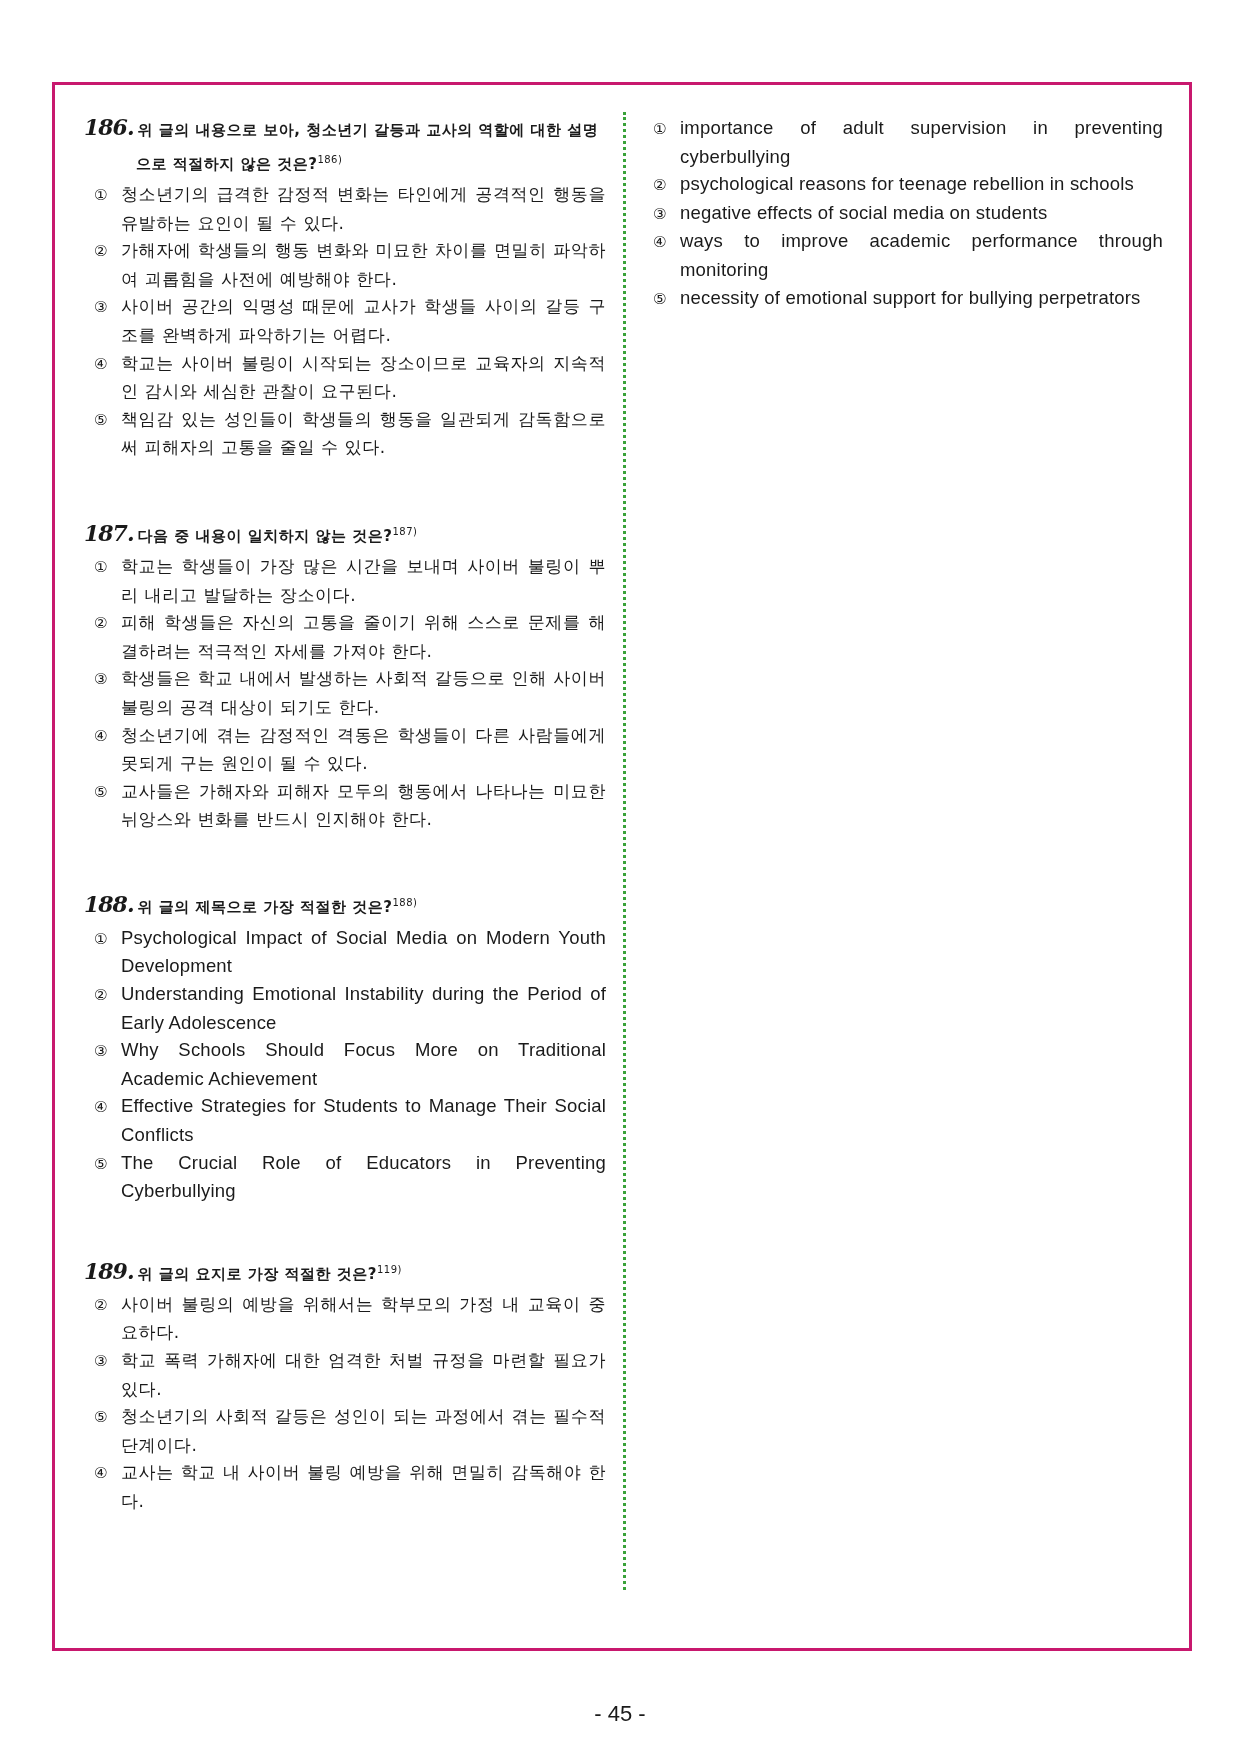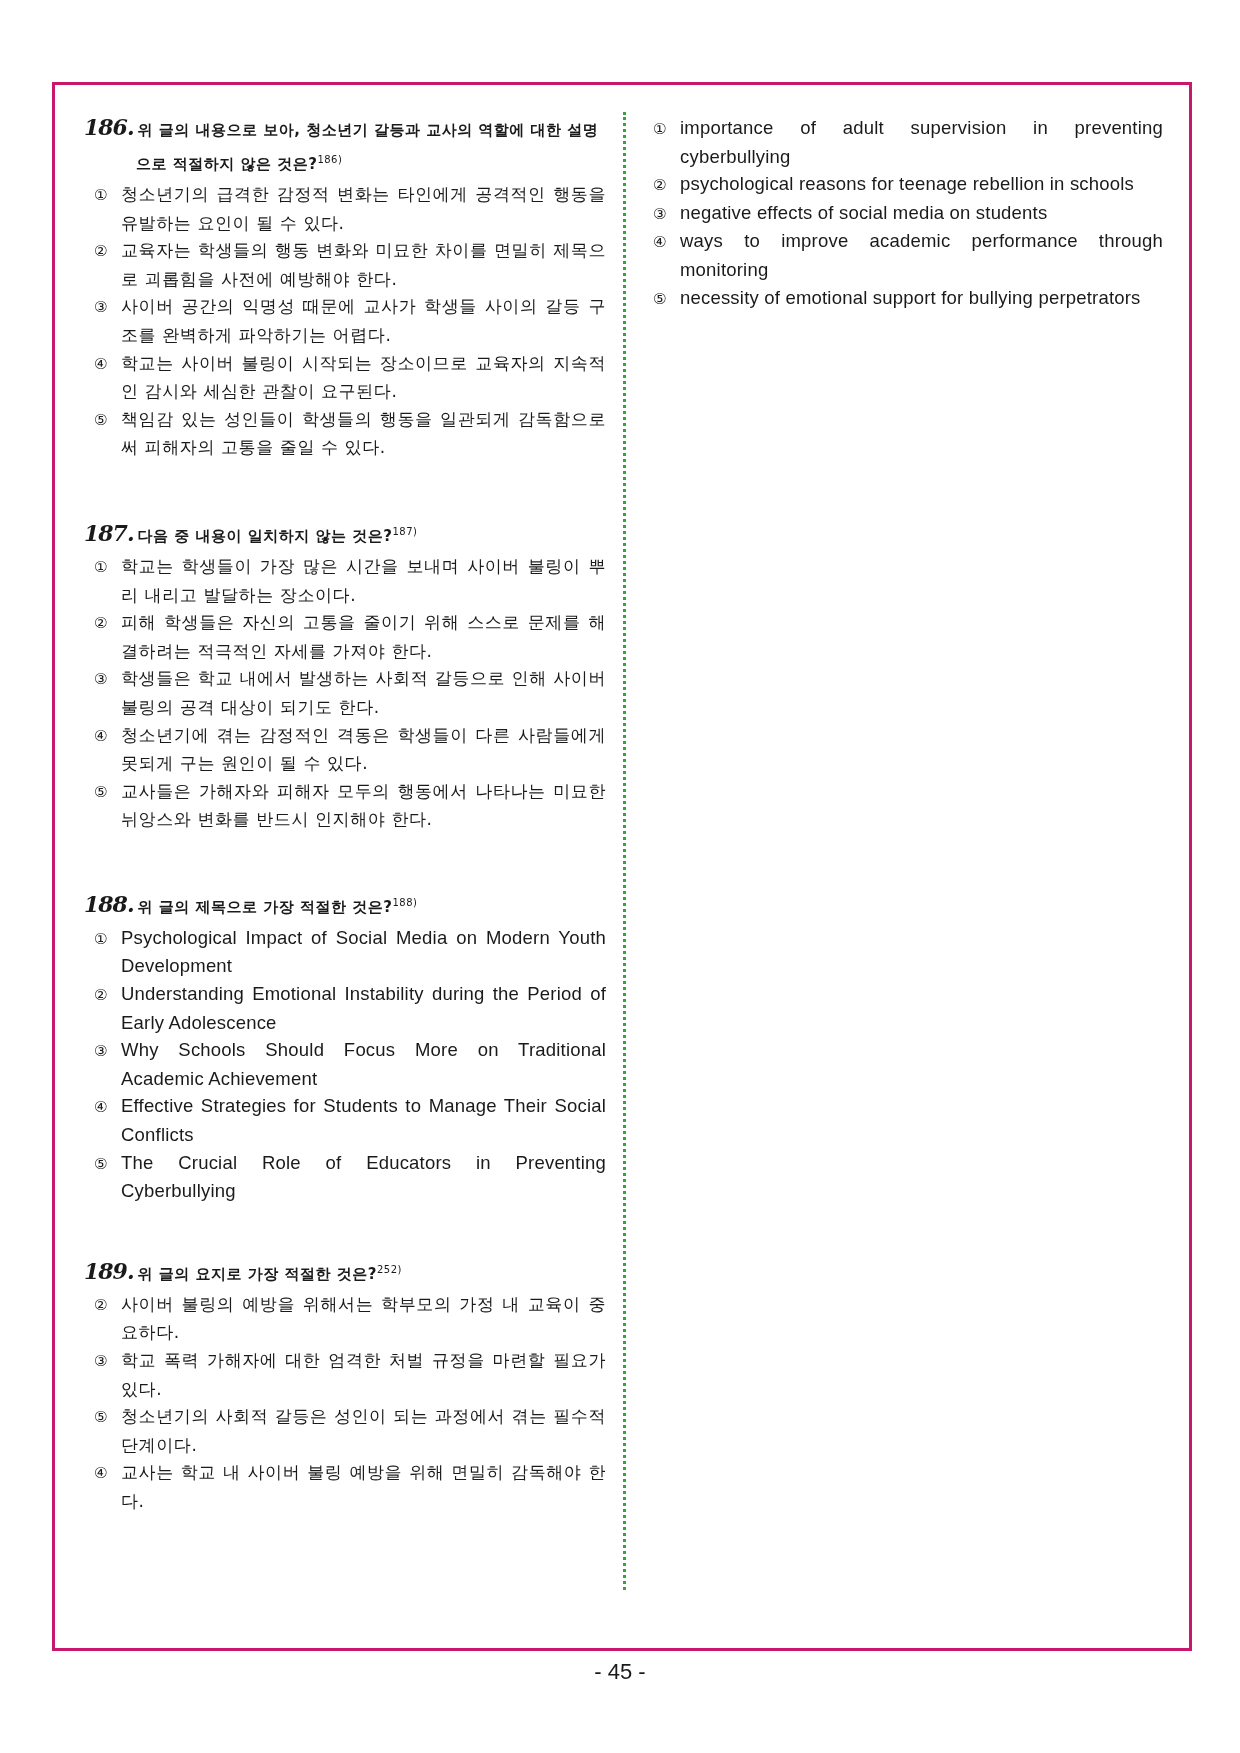--- a/index.html
+++ b/index.html
@@ -20,36 +20,36 @@
   .q-ref { font-size:10px; vertical-align:super; font-weight:normal; }
   .q-head-text { }
   .opts { list-style:none; margin:2px 0 0 0; padding:0; }
   .opt { font-size:17px; line-height:27.6px; padding-left:37px; text-indent:-27px;
          text-align:justify; position:relative; letter-spacing:0.6px; }
   .opt-en { font-family:"Liberation Sans","DejaVu Sans",sans-serif; font-size:18.5px; letter-spacing:0.2px; }
   .opt-num { display:inline-block; width:27px; text-indent:0; font-size:15px; }
   .gap-1 { height:55px; }
   .gap-2 { height:54px; }
   .gap-3 { height:50px; }
-  .footer { position:absolute; top:1659px; left:0; width:1240px; text-align:center;
+  .footer { position:absolute; top:1701px; left:0; width:1240px; text-align:center;
             font-family:"Liberation Sans",sans-serif; font-size:22px; }
 </style>
 </head>
 <body>
 
 <div class="frame"></div>
 <div class="divider"></div>
 
 <div class="col col-left">
 
   <section class="q">
     <div class="q-head"><span class="q-num">186.</span><span class="q-head-text">위 글의 내용으로 보아, 청소년기 갈등과 교사의 역할에 대한 설명으로 적절하지 않은 것은?</span><span class="q-ref">186)</span></div>
     <ul class="opts">
       <li class="opt"><span class="opt-num">①</span><span>청소년기의 급격한 감정적 변화는 타인에게 공격적인 행동을 유발하는 요인이 될 수 있다.</span></li>
-      <li class="opt"><span class="opt-num">②</span><span>교육자는 학생들의 행동 변화와 미묘한 차이를 면밀히 제목으로 괴롭힘을 사전에 예방해야 한다.</span></li>
+      <li class="opt"><span class="opt-num">②</span><span>가해자에 학생들의 행동 변화와 미묘한 차이를 면밀히 파악하여 괴롭힘을 사전에 예방해야 한다.</span></li>
       <li class="opt"><span class="opt-num">③</span><span>사이버 공간의 익명성 때문에 교사가 학생들 사이의 갈등 구조를 완벽하게 파악하기는 어렵다.</span></li>
       <li class="opt"><span class="opt-num">④</span><span>학교는 사이버 불링이 시작되는 장소이므로 교육자의 지속적인 감시와 세심한 관찰이 요구된다.</span></li>
       <li class="opt"><span class="opt-num">⑤</span><span>책임감 있는 성인들이 학생들의 행동을 일관되게 감독함으로써 피해자의 고통을 줄일 수 있다.</span></li>
     </ul>
   </section>
 
   <div class="gap-1"></div>
 
   <section class="q">
     <div class="q-head"><span class="q-num">187.</span><span class="q-head-text">다음 중 내용이 일치하지 않는 것은?</span><span class="q-ref">187)</span></div>
@@ -71,21 +71,21 @@
       <li class="opt opt-en"><span class="opt-num">②</span><span>Understanding Emotional Instability during the Period of Early Adolescence</span></li>
       <li class="opt opt-en"><span class="opt-num">③</span><span>Why Schools Should Focus More on Traditional Academic Achievement</span></li>
       <li class="opt opt-en"><span class="opt-num">④</span><span>Effective Strategies for Students to Manage Their Social Conflicts</span></li>
       <li class="opt opt-en"><span class="opt-num">⑤</span><span>The Crucial Role of Educators in Preventing Cyberbullying</span></li>
     </ul>
   </section>
 
   <div class="gap-3"></div>
 
   <section class="q">
-    <div class="q-head"><span class="q-num">189.</span><span class="q-head-text">위 글의 요지로 가장 적절한 것은?</span><span class="q-ref">252)</span></div>
+    <div class="q-head"><span class="q-num">189.</span><span class="q-head-text">위 글의 요지로 가장 적절한 것은?</span><span class="q-ref">119)</span></div>
     <ul class="opts">
       <li class="opt"><span class="opt-num">②</span><span>사이버 불링의 예방을 위해서는 학부모의 가정 내 교육이 중요하다.</span></li>
       <li class="opt"><span class="opt-num">③</span><span>학교 폭력 가해자에 대한 엄격한 처벌 규정을 마련할 필요가 있다.</span></li>
       <li class="opt"><span class="opt-num">⑤</span><span>청소년기의 사회적 갈등은 성인이 되는 과정에서 겪는 필수적 단계이다.</span></li>
       <li class="opt"><span class="opt-num">④</span><span>교사는 학교 내 사이버 불링 예방을 위해 면밀히 감독해야 한다.</span></li>
     </ul>
   </section>
 </div>
 
 <div class="col col-right">

